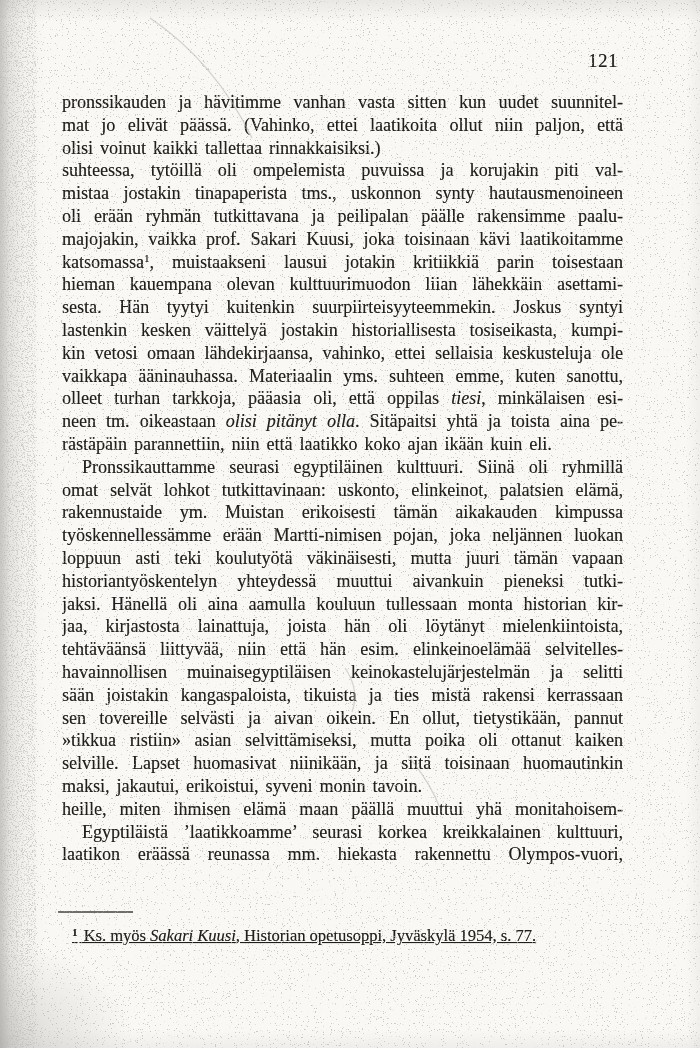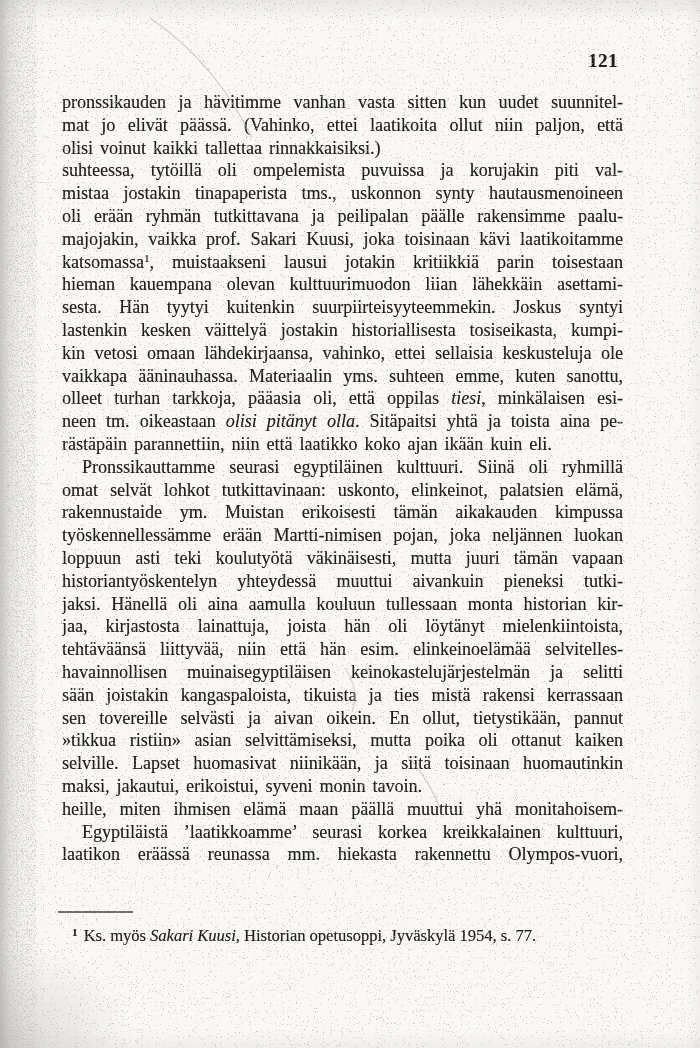--- a/index.html
+++ b/index.html
@@ -22,21 +22,21 @@
       linear-gradient(180deg, rgba(150,148,144,0.16) 0px, rgba(255,255,255,0) 22px),
       linear-gradient(0deg, rgba(150,148,144,0.10) 0px, rgba(255,255,255,0) 18px),
       linear-gradient(270deg, rgba(160,158,154,0.10) 0px, rgba(255,255,255,0) 14px),
       radial-gradient(170px 130px at 2% 99%, rgba(120,118,114,0.22), rgba(255,255,255,0) 70%),
       var(--paper);
   }
   .page-number {
     position: absolute;
     top: 50px; right: 82px;
     font-size: 19px;
-    font-weight: 700;
+    font-weight: 400;
     letter-spacing: 0.5px;
     text-shadow: 0.2px 0.2px 0.3px rgba(33,31,29,0.55);
   }
   .body-text {
     position: absolute;
     left: 62px; top: 91px;
     width: 561px;
     font-size: 18px;
     line-height: 22.8px;
     text-shadow: 0.2px 0.2px 0.3px rgba(33,31,29,0.5);
@@ -66,20 +66,21 @@
     opacity: 0.8;
   }
   .footnote {
     position: absolute;
     left: 62px; top: 926px;
     width: 561px;
     font-size: 16.5px;
     line-height: 20px;
     text-indent: 10px;
     text-shadow: 0.2px 0.2px 0.3px rgba(33,31,29,0.5);
+    text-decoration: underline;
   }
   .grain {
     position: absolute;
     left: 0; top: 0;
     pointer-events: none;
   }
 </style>
 </head>
 <body>
 

